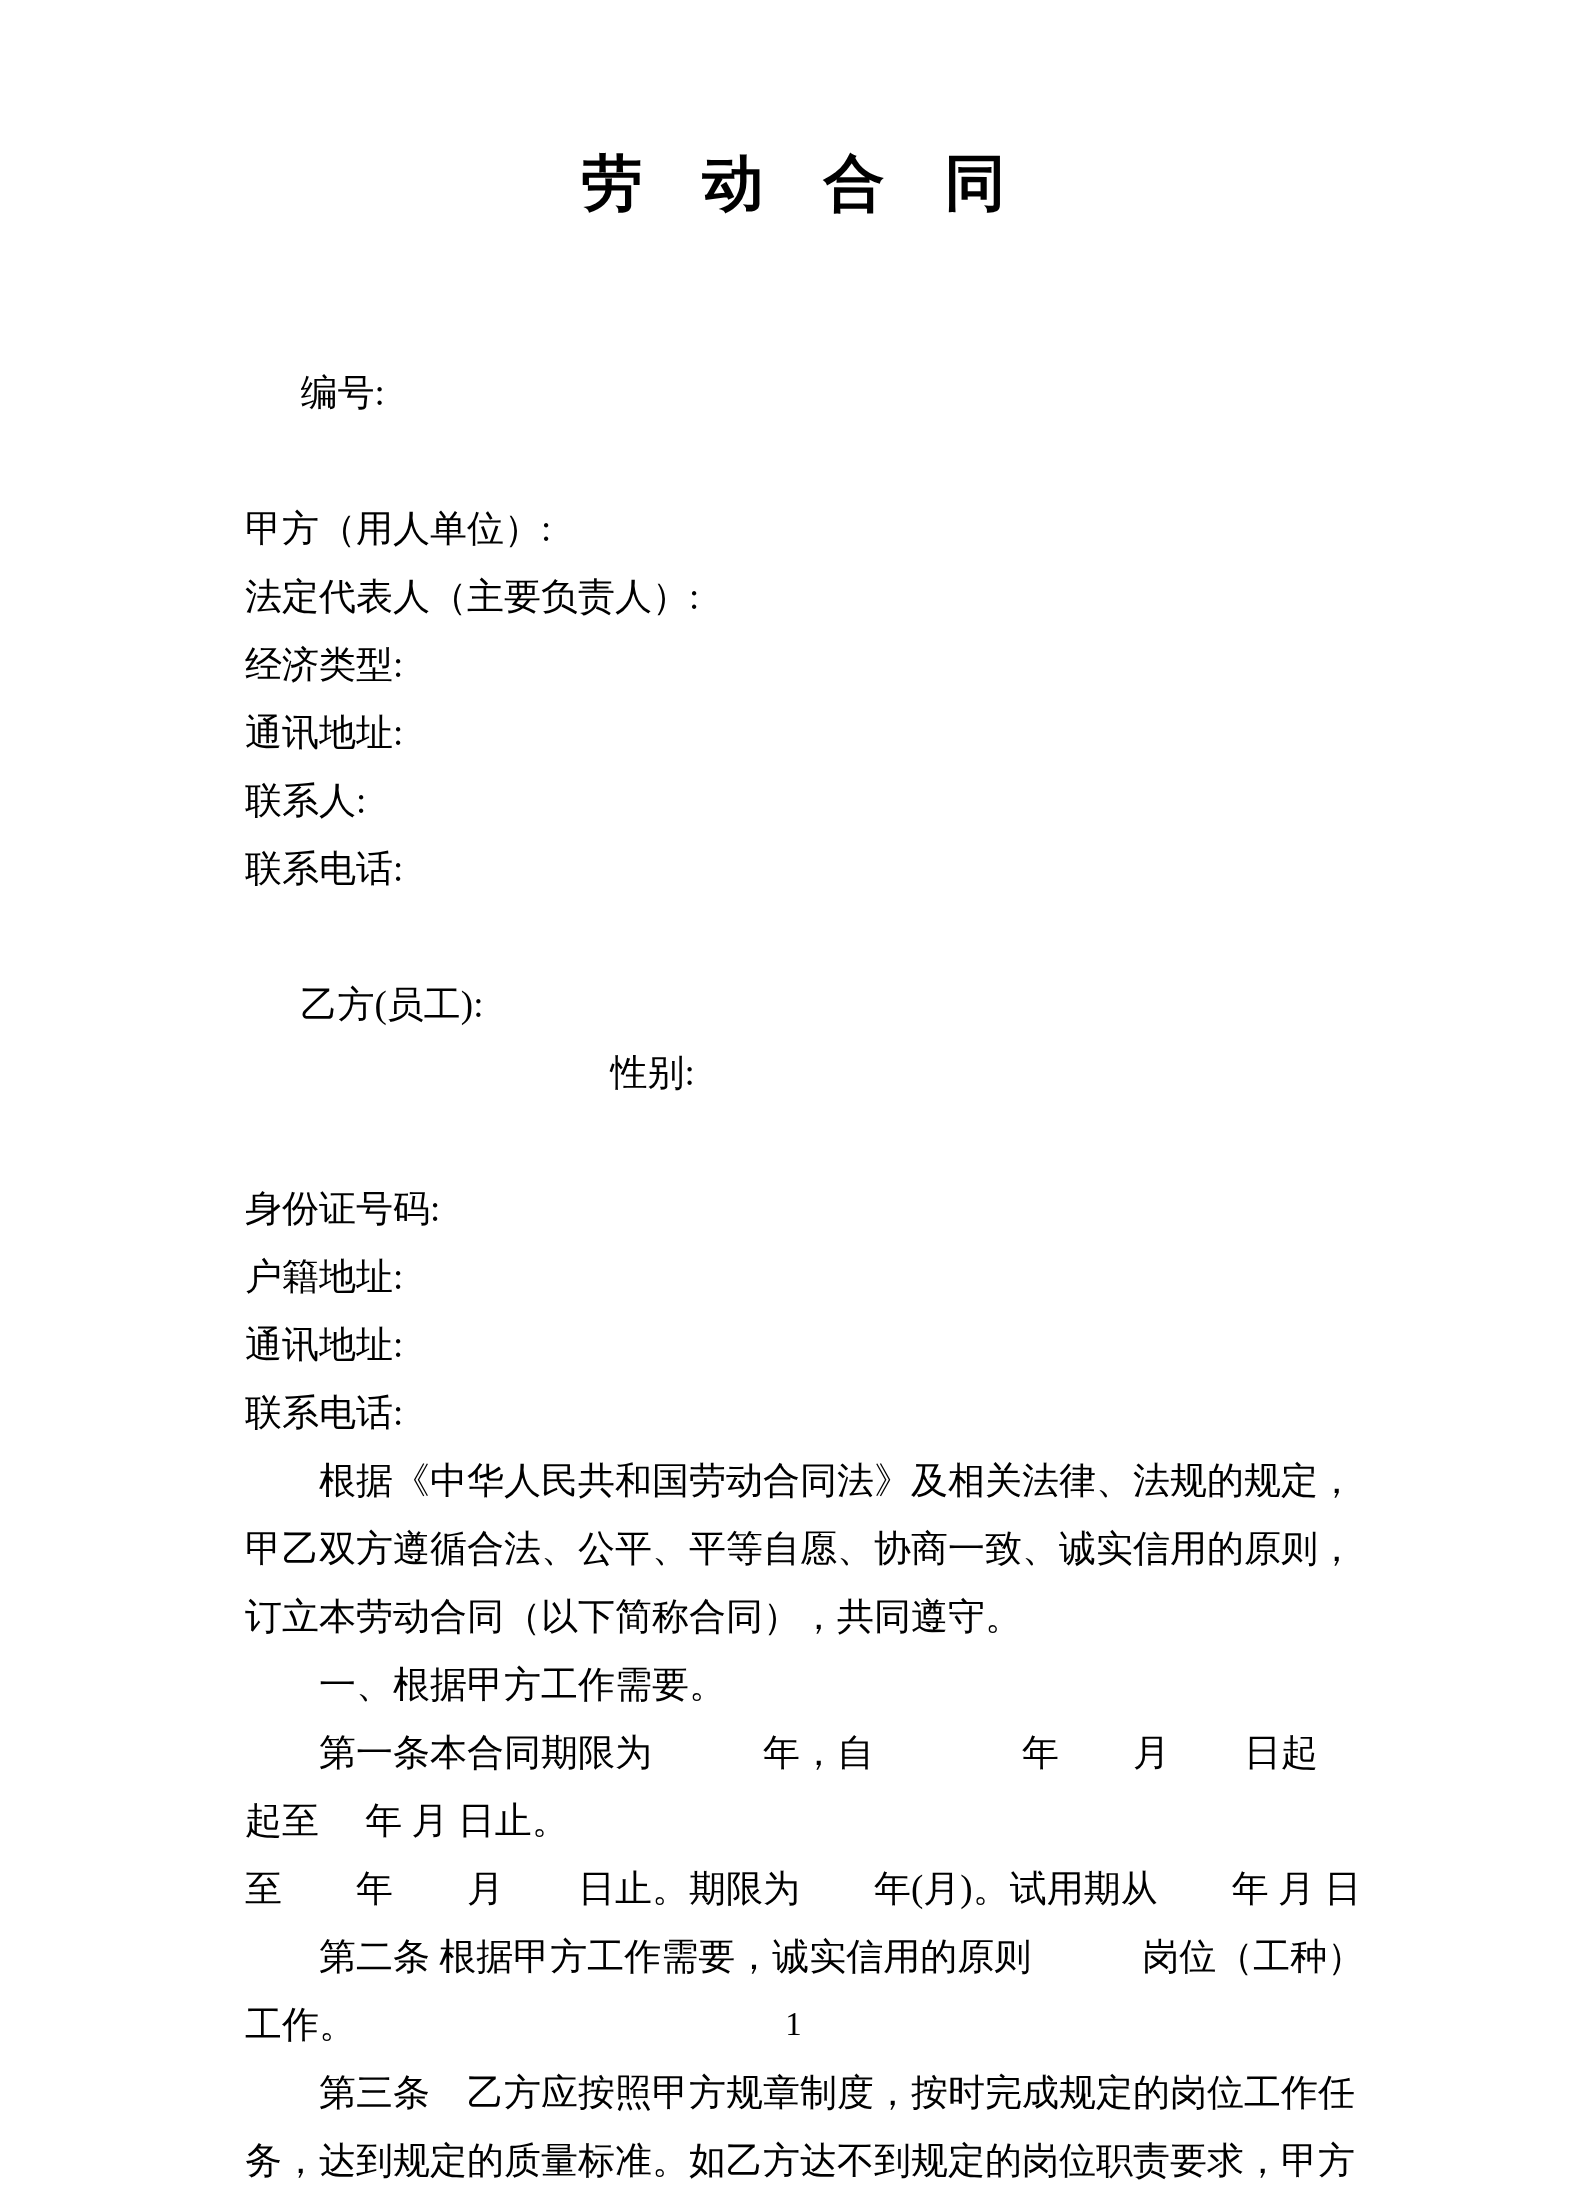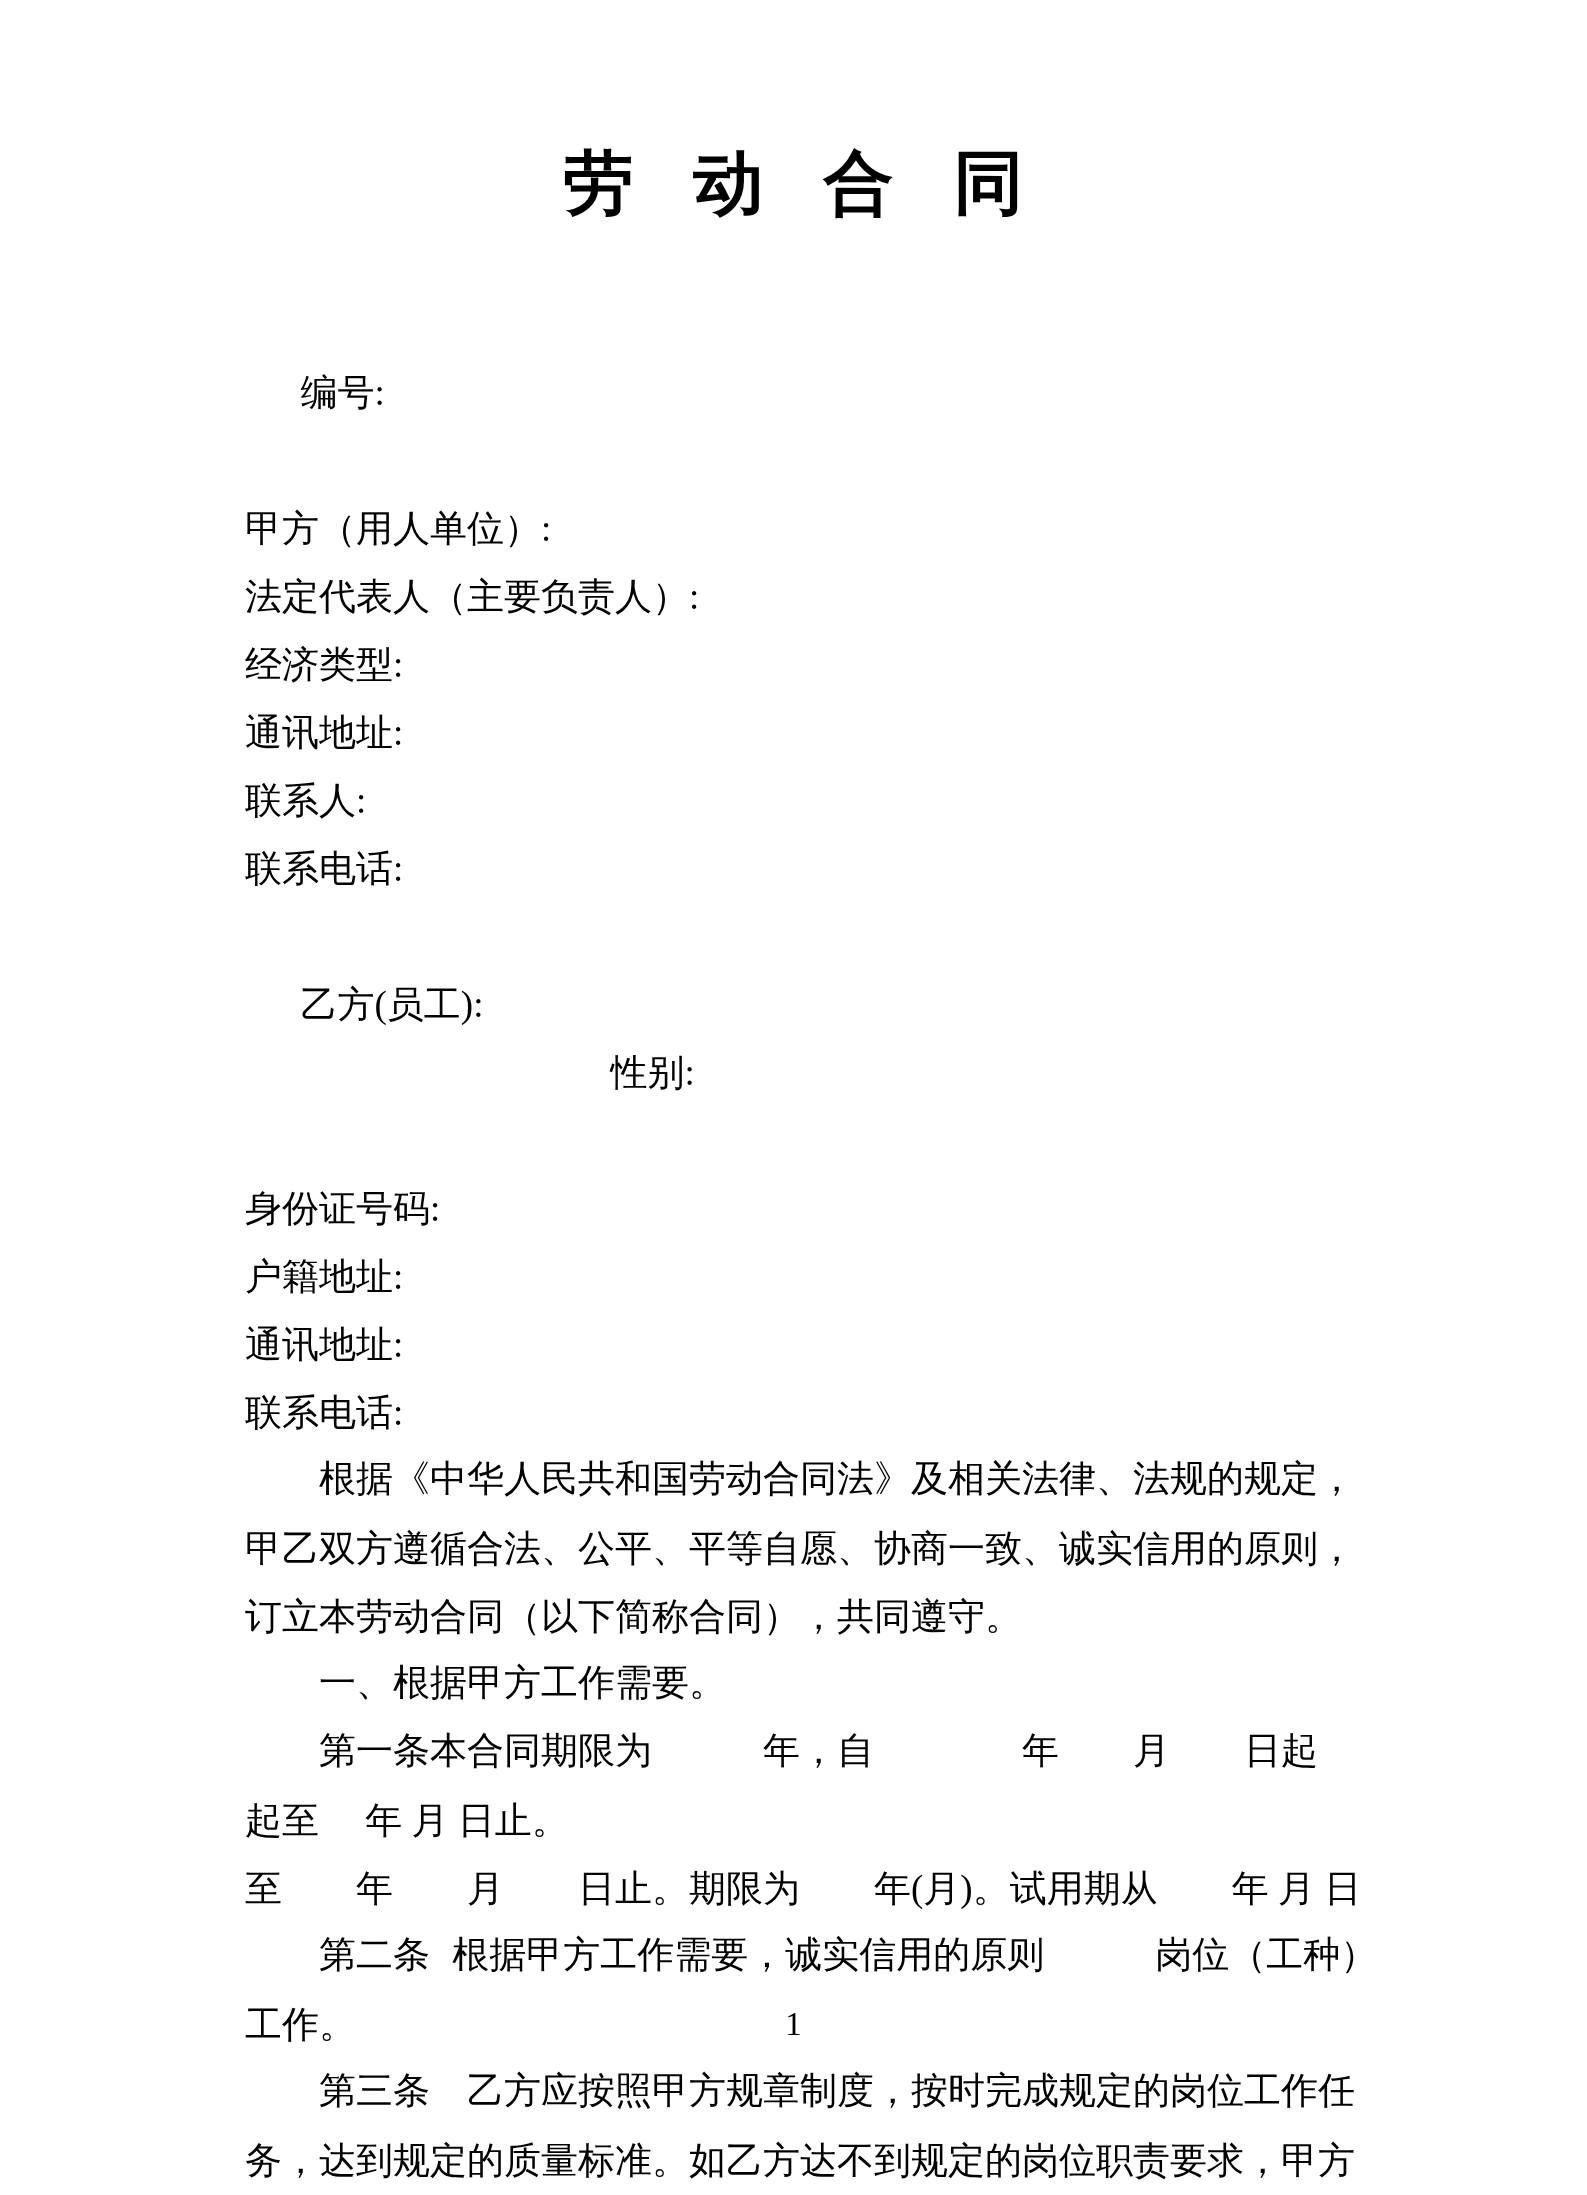--- a/index.html
+++ b/index.html
@@ -11,38 +11,38 @@
       color: #000000;
       font-family: "Liberation Serif", "DejaVu Serif", serif;
       overflow: hidden;
     }
     .doc-title {
       position: absolute;
       top: 146px;
       left: 0;
       width: 100%;
       text-align: center;
-      font-size: 70px;
+      font-size: 61px;
       font-weight: bold;
       line-height: 76px;
     }
     .doc-title .title-text {
       letter-spacing: 60px;
       padding-left: 60px; 
     }
     .content {
       position: absolute;
       left: 245px;
       top: 291px;
       width: 1117px;
       font-size: 37px;
       line-height: 68px;
     }
     .line { white-space: pre; }
-    .indent { text-indent: 74px; font-family: Liberation Mono, monospace; }
+    .indent { text-indent: 74px; }
     .doc-no-line { text-indent: 697px; }
     .gender-label { margin-left: 310px; }
     .page-num {
       position: absolute;
       top: 2004px;
       left: 0;
       width: 100%;
       text-align: center;
       font-size: 33px;
       line-height: 40px;

